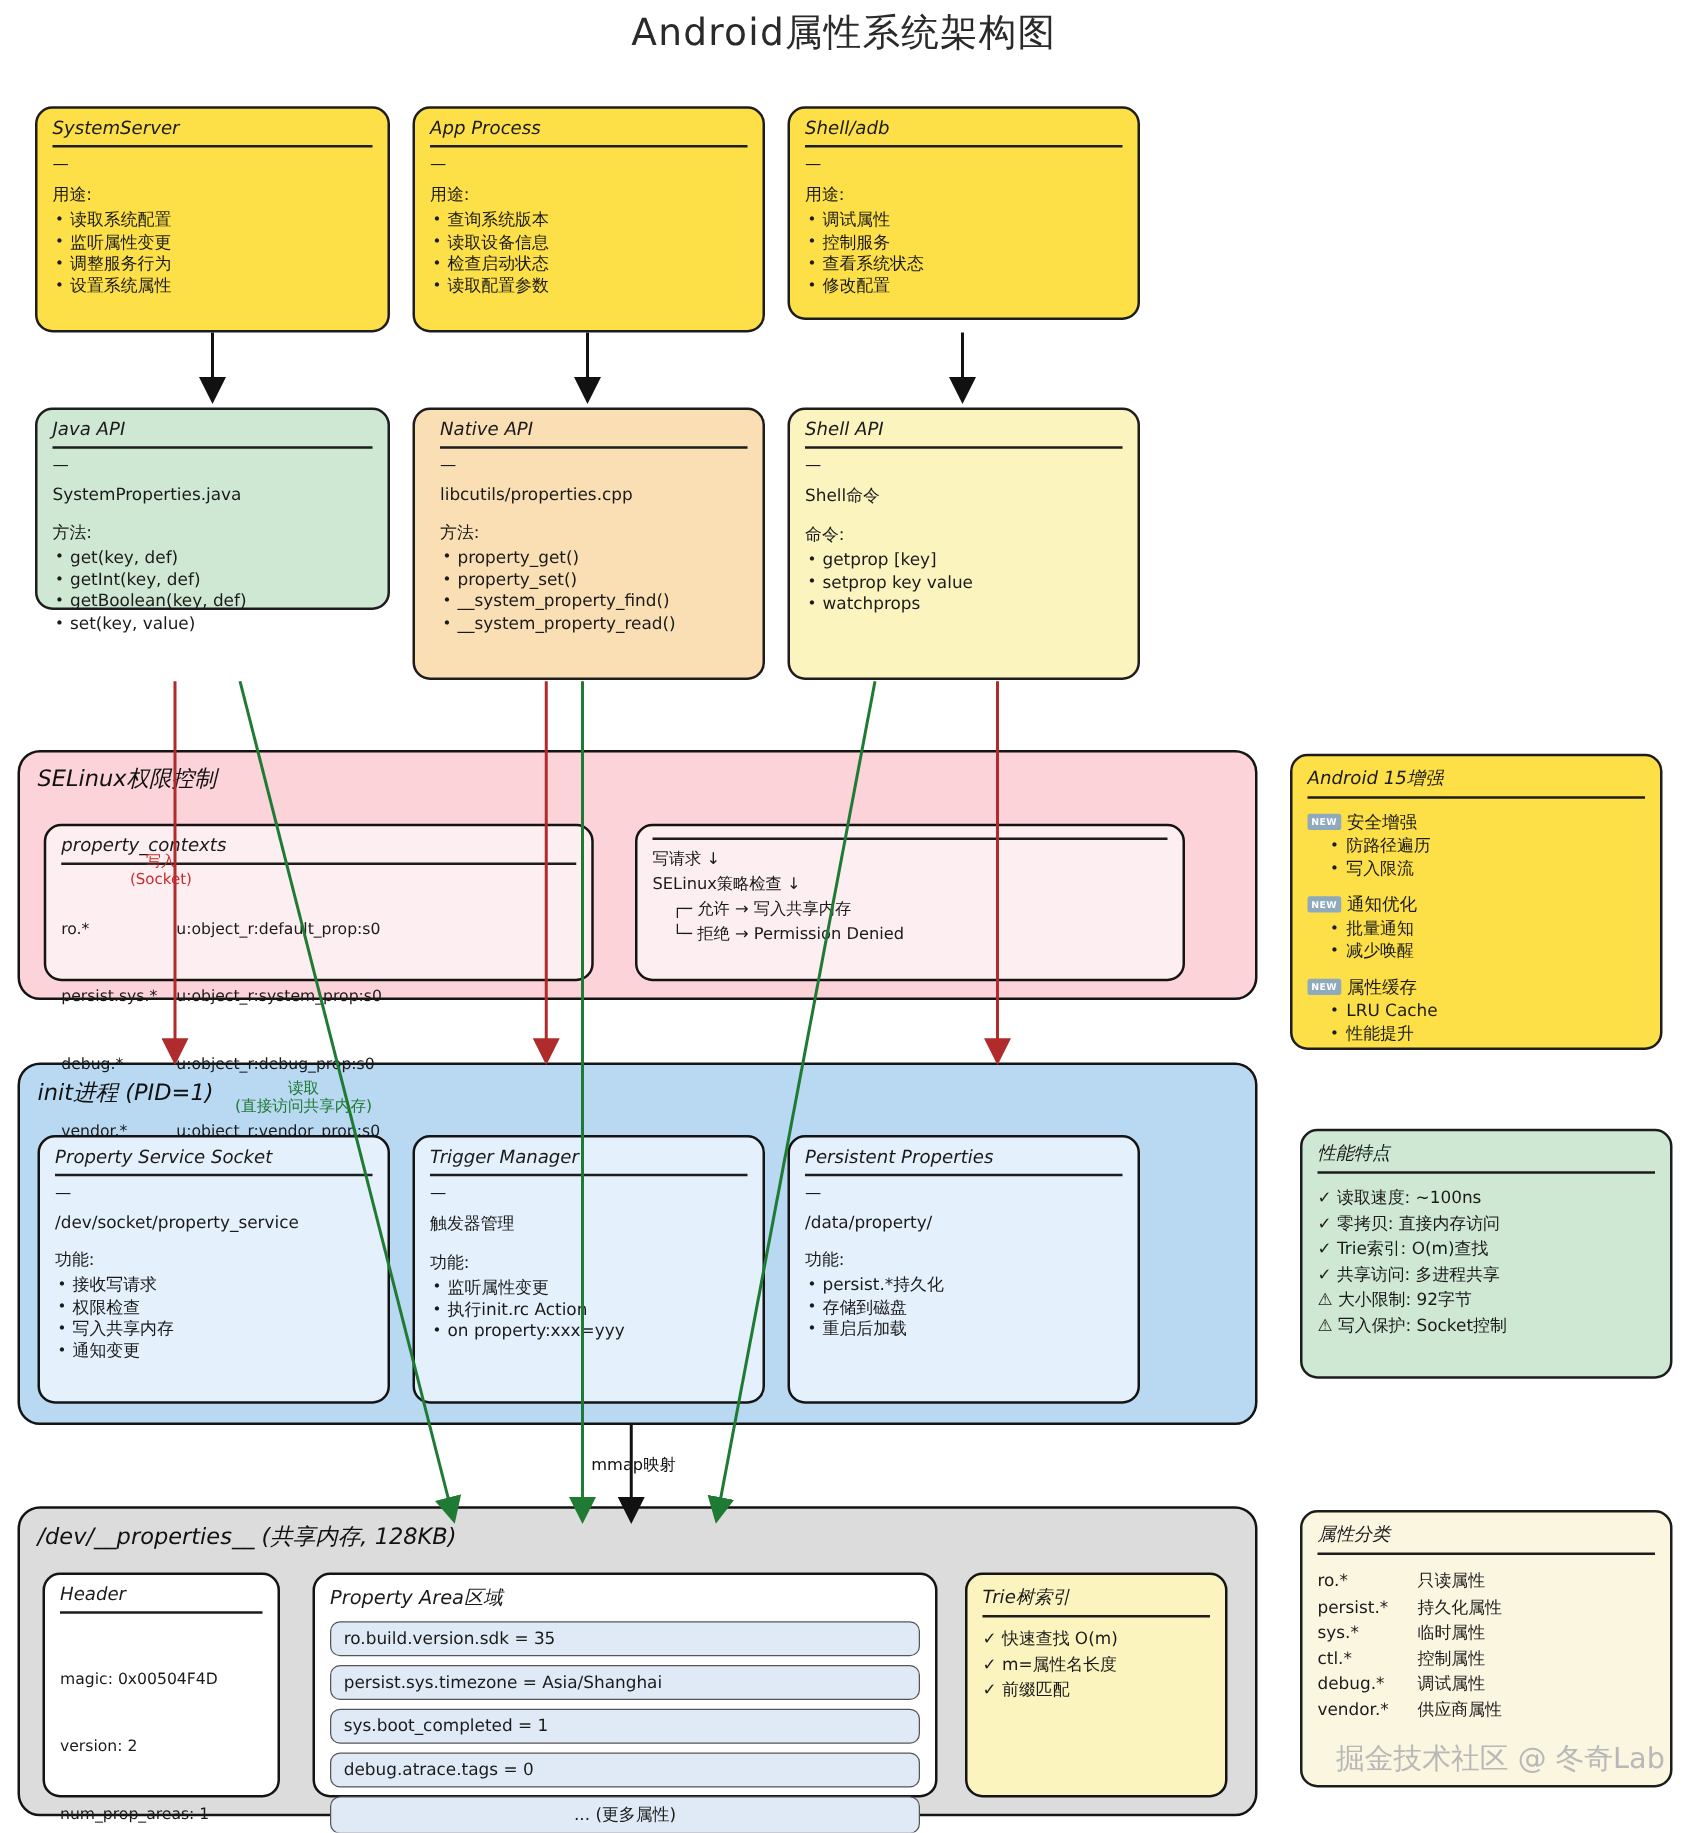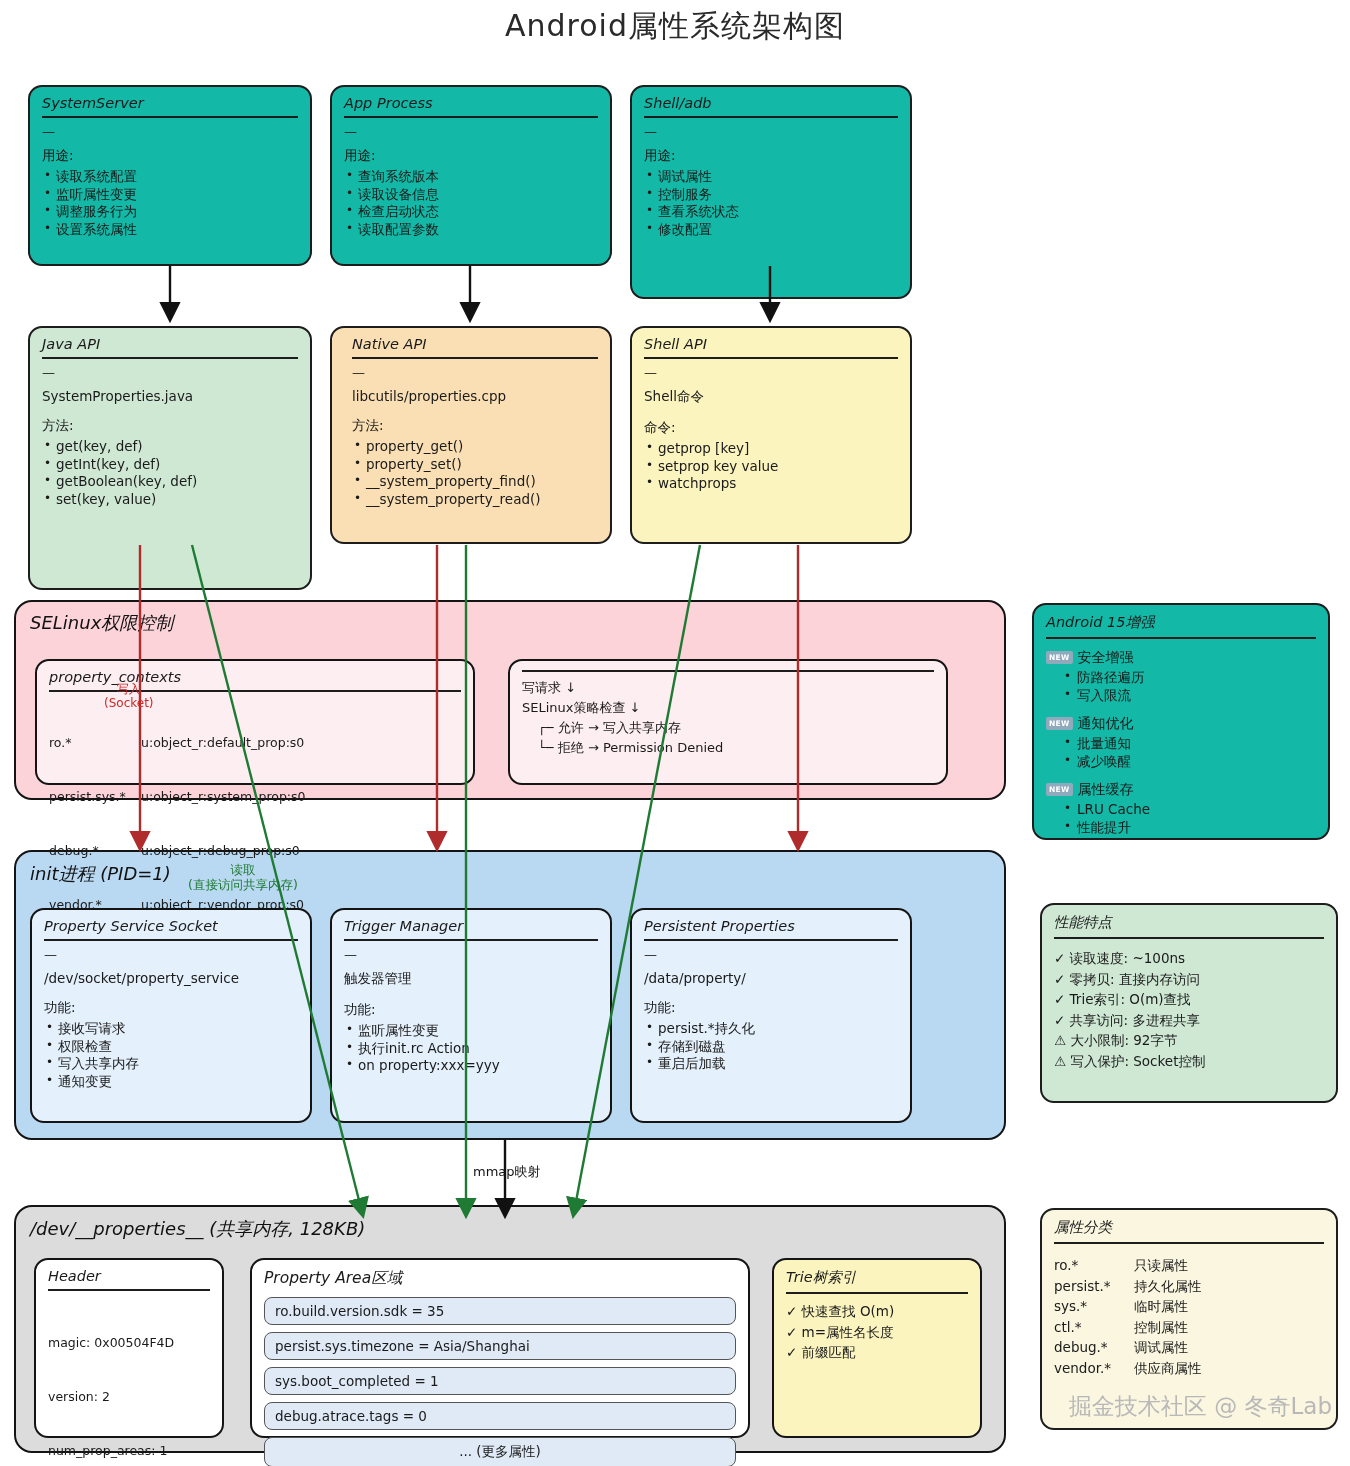--- a/index.html
+++ b/index.html
@@ -27,21 +27,21 @@
     padding-bottom:4px;margin-bottom:0;white-space:nowrap;
   }
   .rule{height:2px;background:#1d1d1d;margin:1px 0 9px 0;}
   .dash{font-size:13px;line-height:10px;color:#1a1a1a;margin-bottom:10px;}
   .sub{font-size:13.5px;margin-bottom:13px;color:#1a1a1a;white-space:nowrap;}
   .grouplabel{font-size:13.5px;margin-bottom:3px;color:#1a1a1a;}
   ul.bl{list-style:none;margin:0;padding:0;}
   ul.bl li{font-size:13.5px;line-height:17.5px;padding-left:14px;position:relative;white-space:nowrap;color:#1a1a1a;}
   ul.bl li:before{content:"•";position:absolute;left:2px;top:-1px;font-size:12px;}
 
-  .blue  {background:#14b8a6;}
+  .blue  {background:#fde047;}
   .green {background:#cfe8d4;}
   .orange{background:#fadfb4;padding-left:20px;}
   .yellow{background:#fbf4bf;}
 
   
   .layer{
     position:absolute;box-sizing:border-box;
     border:2.4px solid #141414;border-radius:18px;z-index:2;
   }
   .layer-title{font-size:18px;font-style:italic;color:#111;}
@@ -148,34 +148,34 @@
   <div class="dash">—</div>
   <div class="grouplabel">用途:</div>
   <ul class="bl">
     <li>查询系统版本</li>
     <li>读取设备信息</li>
     <li>检查启动状态</li>
     <li>读取配置参数</li>
   </ul>
 </div>
 
-<div class="card blue" style="left:630px;top:85px;width:282px;height:214px;">
+<div class="card blue" style="left:630px;top:85px;width:282px;height:171px;">
   <div class="card-title">Shell/adb</div>
   <div class="rule"></div>
   <div class="dash">—</div>
   <div class="grouplabel">用途:</div>
   <ul class="bl">
     <li>调试属性</li>
     <li>控制服务</li>
     <li>查看系统状态</li>
     <li>修改配置</li>
   </ul>
 </div>
 
-<div class="card green" style="left:28px;top:326px;width:284px;height:264px;">
+<div class="card green" style="left:28px;top:326px;width:284px;height:162px;">
   <div class="card-title">Java API</div>
   <div class="rule"></div>
   <div class="dash">—</div>
   <div class="sub">SystemProperties.java</div>
   <div class="grouplabel">方法:</div>
   <ul class="bl">
     <li>get(key, def)</li>
     <li>getInt(key, def)</li>
     <li>getBoolean(key, def)</li>
     <li>set(key, value)</li>

